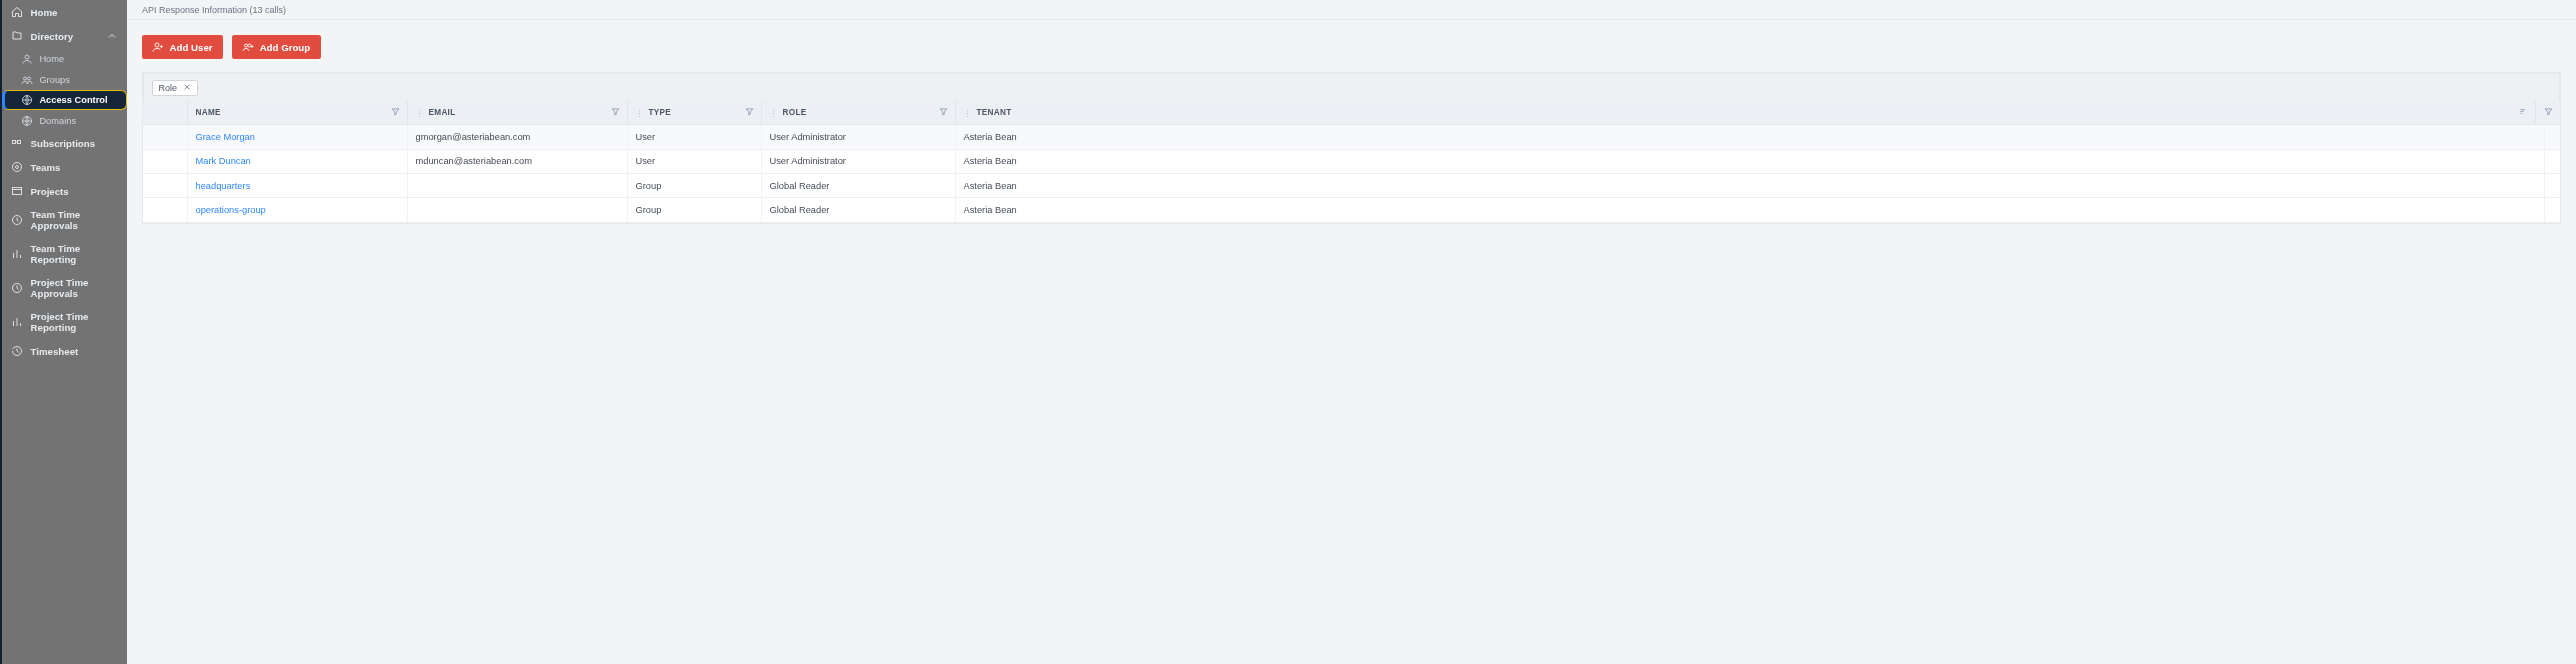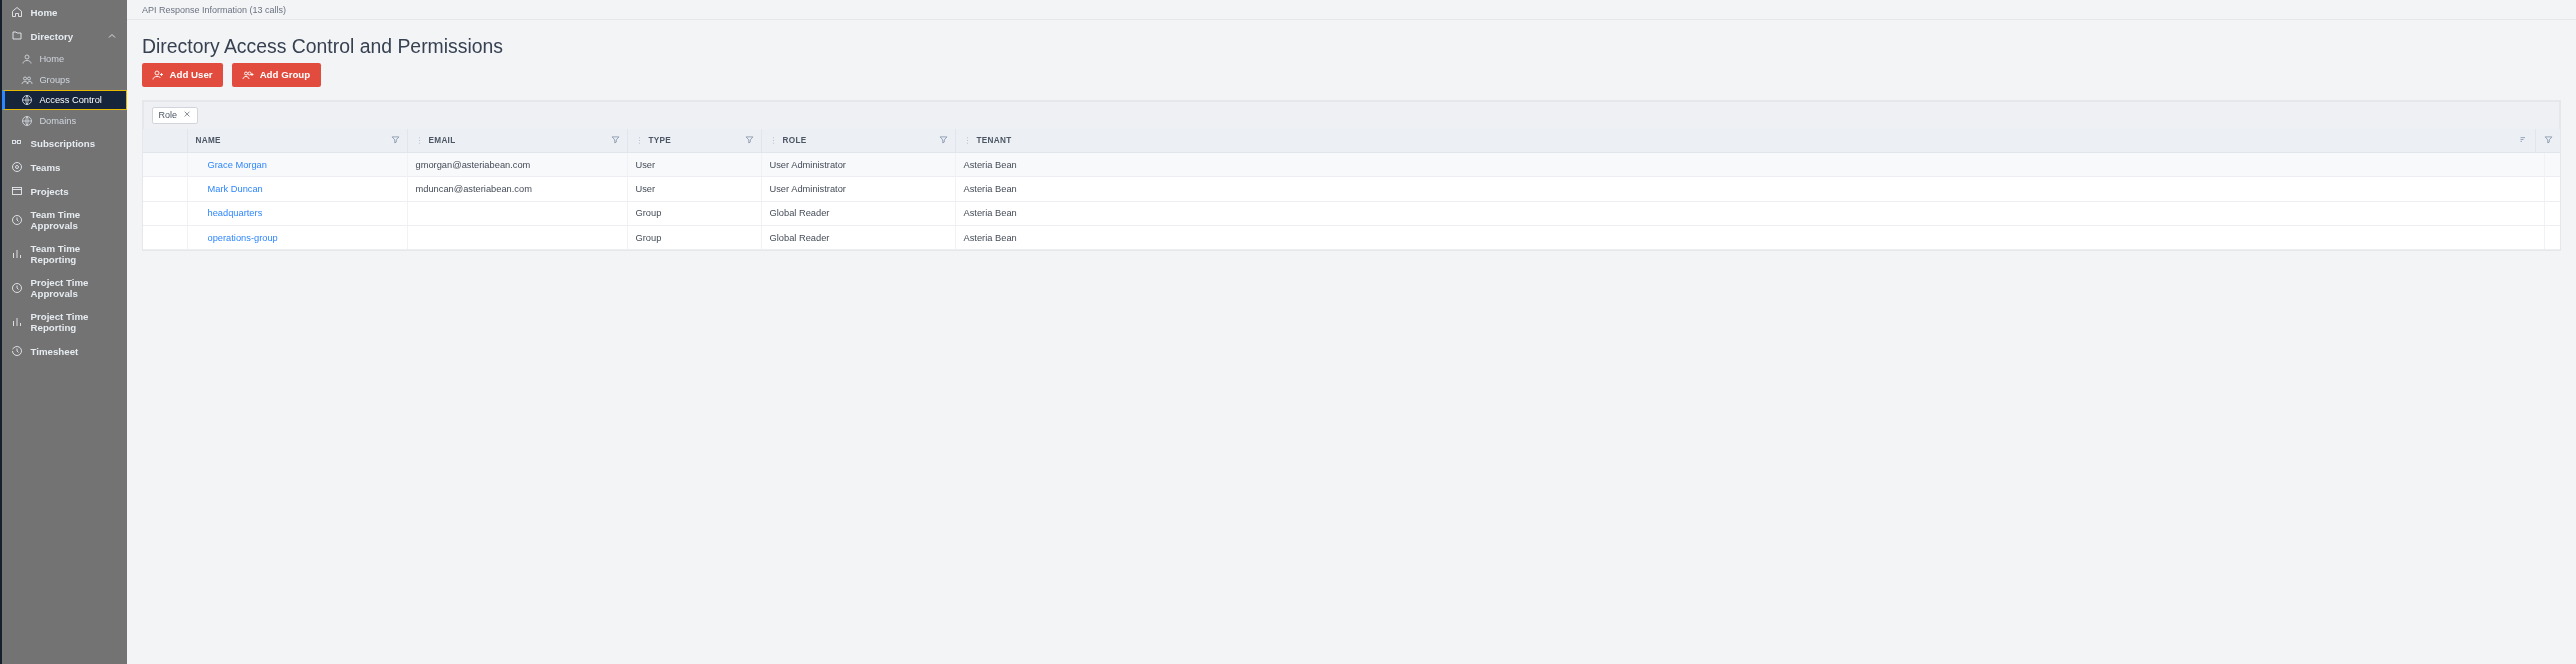--- a/index.html
+++ b/index.html
@@ -5,21 +5,21 @@
   * { box-sizing: border-box; margin: 0; padding: 0; }
   html, body { height: 100%; font-family: "Segoe UI", Arial, sans-serif; font-size: 9.7px; color: #333; }
   body { display: flex; }
 
   
   .sidebar { width: 127px; background: #737373; color: #e6ebf0; display: flex; flex-direction: column; border-left: 2.2px solid #161f2e; }
   .nav-item { display: flex; align-items: center; gap: 7.5px; padding: 6px 9px; cursor: pointer; font-size: 9.7px; }
   .nav-item.top { font-weight: 600; }
   .nav-item .chev { margin-left: auto; }
   .nav-item-sub { display: flex; align-items: center; gap: 6px; padding: 4.5px 9px 4.5px 19.4px; cursor: pointer; font-size: 9.3px; color: #d0d6de; }
-  .nav-item-sub.active-wrap { background: #16253a; border: 1.5px solid #e6b800; border-left: 3px solid #2e86ff; border-radius: 1px; margin: 0; padding: 3px 7.5px 3px 16.4px; }
+  .nav-item-sub.active-wrap { background: #16253a; border: 1.5px solid #e6b800; border-left: 3px solid #2e86ff; border-radius: 6px; margin: 0; padding: 3px 7.5px 3px 16.4px; font-weight: bold; }
   .nav-item-sub.active-wrap .label { color: #fff; }
   .icon { width: 12px; height: 12px; display: inline-flex; align-items: center; justify-content: center; }
   .icon svg { width: 12px; height: 12px; stroke: currentColor; fill: none; stroke-width: 1.8; }
 
   
   .main { flex: 1; background: #f3f4f6; display: flex; flex-direction: column; min-width: 0; }
   .api-bar { padding: 4.5px 15px; color: #6b7280; font-size: 9px; border-bottom: 0.7px solid #e5e7eb; }
   .content { padding: 15px 15px 0 15px; }
   .page-title { font-size: 19.4px; font-weight: 400; color: #374151; margin-bottom: 4.5px; }
   .page-desc { font-size: 9.3px; color: #4b5563; margin-bottom: 13.4px; }
@@ -49,21 +49,21 @@
   .col-filter-edge { flex: 0 0 13.4px; justify-content: center; }
 
   .group-row { display: flex; align-items: center; background: #fff; border-bottom: 0.7px solid #eceef1; }
   .group-row .cell { padding: 6px 7.5px; font-size: 9.3px; color: #454c57; }
   .group-row .col-expand { display:flex; justify-content:center; }
   .caret-down svg { width:7.5px; height:7.5px; fill:#4b5563; }
 
   .data-row { display: flex; align-items: stretch; background: #fff; border-bottom: 0.7px solid #eceef1; }
   .data-row .cell { padding: 6.7px 7.5px; font-size: 9.3px; color: #454c57; border-right: 0.7px solid #f0f2f5; }
   .data-row .cell:last-child { border-right: none; }
-  .data-row .col-name a { color: #2e86ff; text-decoration: none; margin-left: 12px; }
+  .data-row .col-name a { color: #2e86ff; text-decoration: none; }
   .data-row:nth-of-type(even) {}
 </style>
 </head>
 <body>
 
 <nav class="sidebar">
   <div class="nav-item top">
     <span class="icon">
         <svg viewBox="0 0 24 24">
           <path d="M3 10.5 12 3l9 7.5V21h-6v-6H9v6H3z"></path>
@@ -195,21 +195,20 @@
     <span>Timesheet</span>
   </div>
 </nav>
 
 <div class="main">
   <div class="api-bar">
     <span>API Response Information (13 calls)</span>
   </div>
 
   <div class="content">
-    <h1 class="page-title">Directory Access Control and Permissions</h1>
 
     <div class="action-row">
       <button class="btn">
         <span class="icon">
             <svg viewBox="0 0 24 24">
               <circle cx="10" cy="8" r="4"></circle>
               <path d="M2 21c0-4 4-6 8-6s6 1 7 3"></path>
               <path d="M19 8v6M16 11h6"></path>
             </svg>
           </span>

